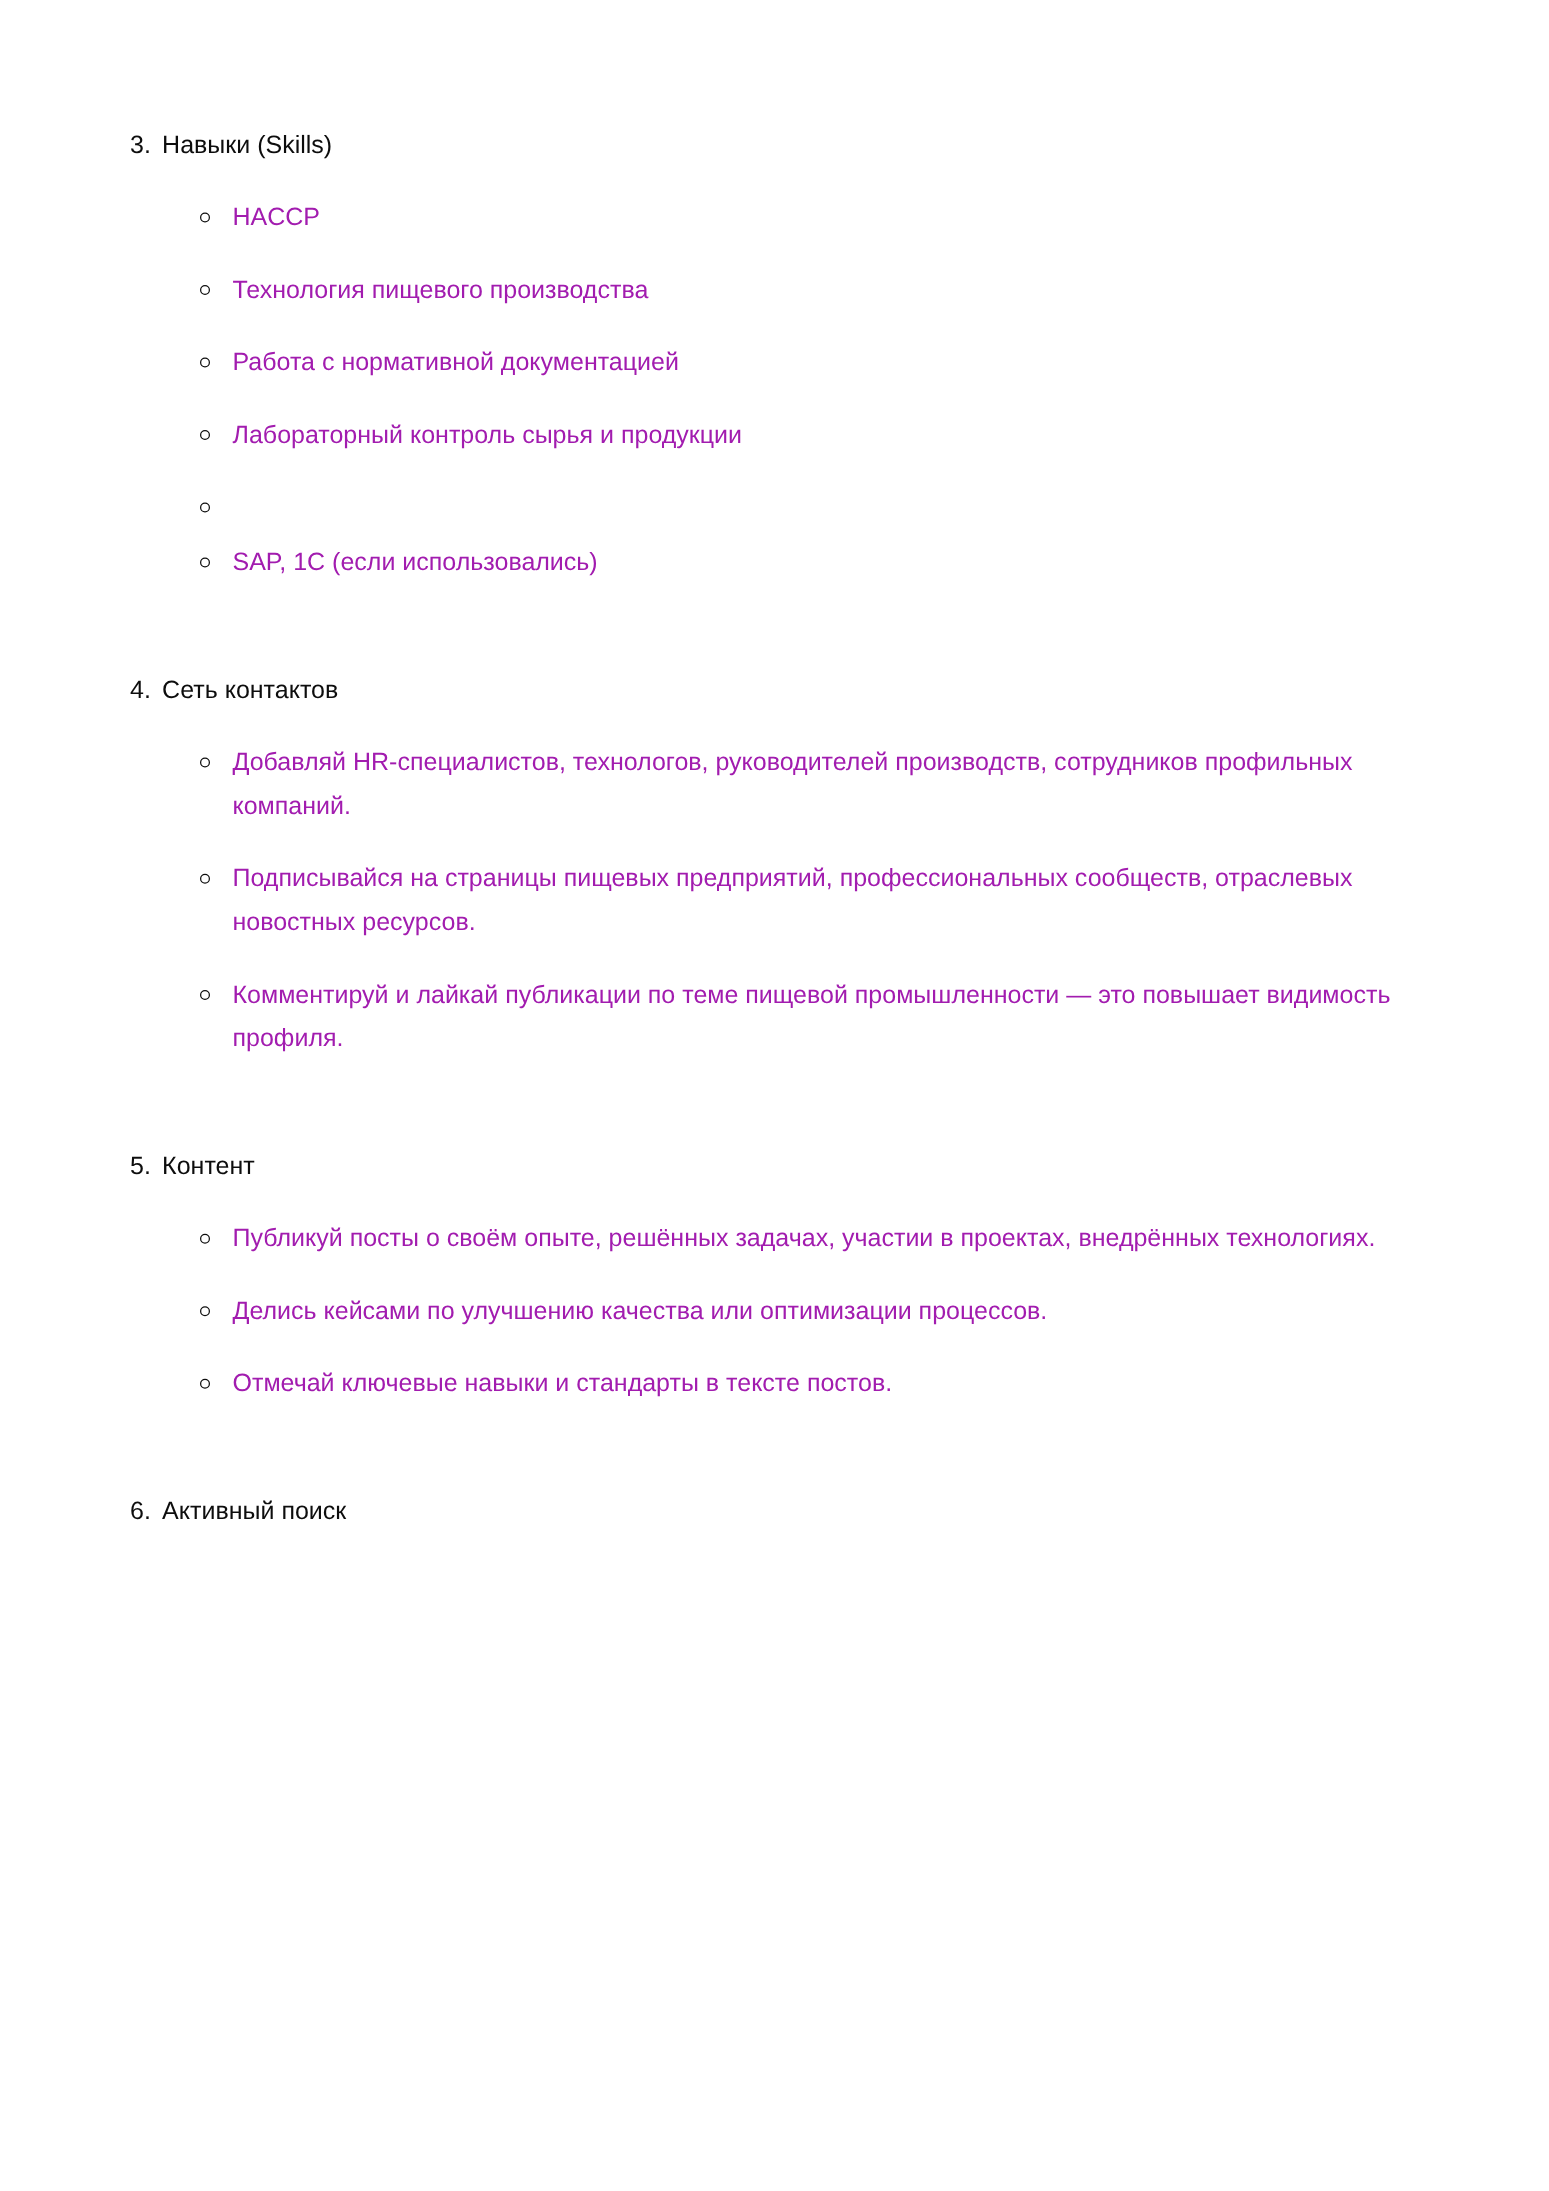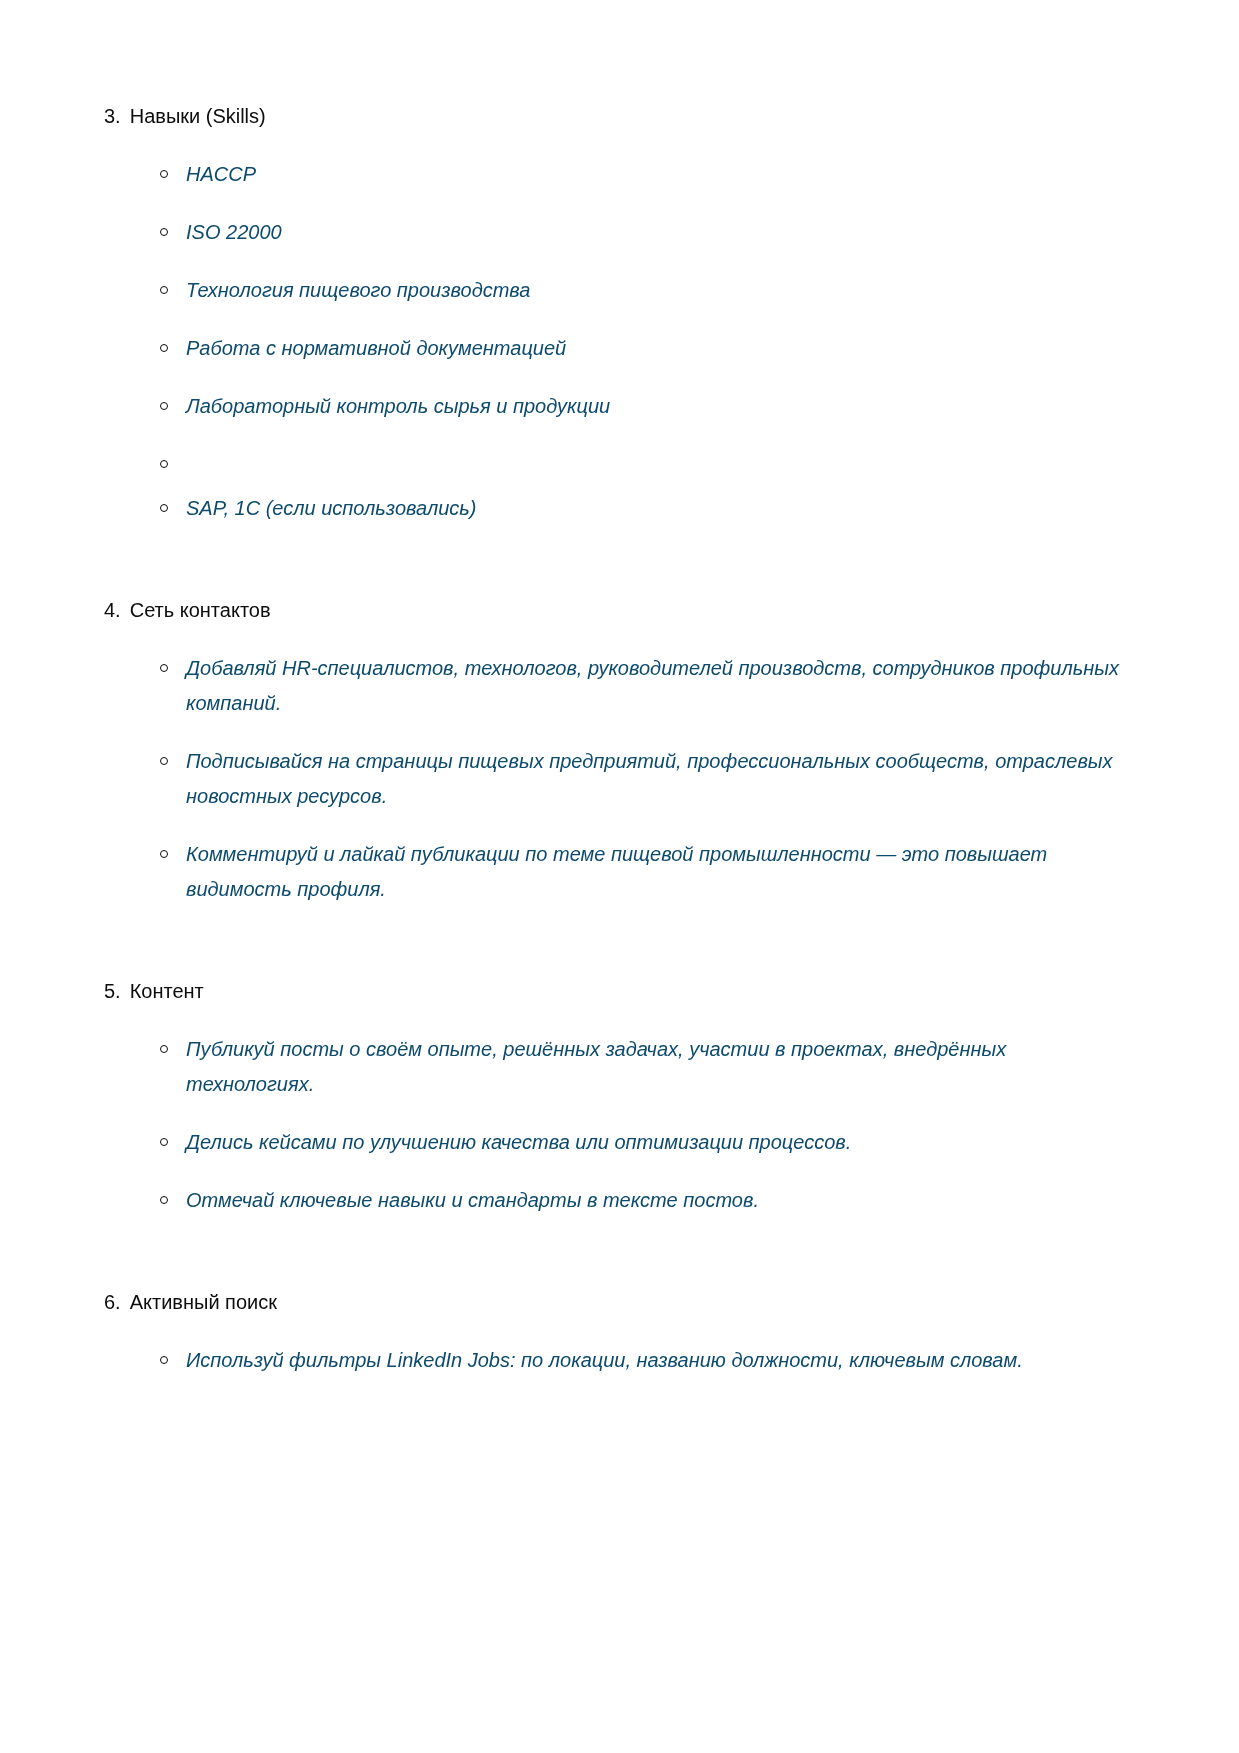--- a/index.html
+++ b/index.html
@@ -42,22 +42,21 @@
     margin: 0;
     padding: 0;
   }
   li.list-item {
     display: flex;
     align-items: flex-start;
     margin: 23px 0;
     padding-left: 56px;
     font-size: 20px;
     line-height: 35px;
-    color: #0c4a6e;
-    font-style: italic;
+    color: #a21caf;
   }
   .bullet {
     flex: 0 0 auto;
     width: 6px;
     height: 6px;
     border: 1.6px solid #0d0d0d;
     border-radius: 50%;
     margin-top: 13px;
     margin-right: 18px;
     background: transparent;
@@ -76,24 +75,20 @@
     <h3 class="section-heading">
       <span class="section-number">3.</span>
       <span class="section-title">Навыки (Skills)</span>
     </h3>
     <ul class="item-list">
   <li class="list-item">
     <span class="bullet"></span>
     <span class="item-text">HACCP</span>
   </li>
 
-  <li class="list-item">
-    <span class="bullet"></span>
-    <span class="item-text">ISO 22000</span>
-  </li>
 
 
   <li class="list-item">
     <span class="bullet"></span>
     <span class="item-text">Технология пищевого производства</span>
   </li>
 
 
   <li class="list-item">
     <span class="bullet"></span>
@@ -161,21 +156,15 @@
     <span class="item-text">Отмечай ключевые навыки и стандарты в тексте постов.</span>
   </li>
 </ul>
   </section>
 
   <section class="doc-section">
     <h3 class="section-heading">
       <span class="section-number">6.</span>
       <span class="section-title">Активный поиск</span>
     </h3>
-    <ul class="item-list">
-  <li class="list-item">
-    <span class="bullet"></span>
-    <span class="item-text">Используй фильтры LinkedIn Jobs: по локации, названию должности, ключевым словам.</span>
-  </li>
-</ul>
   </section>
 </div>
 </div>
 
 </body></html>

